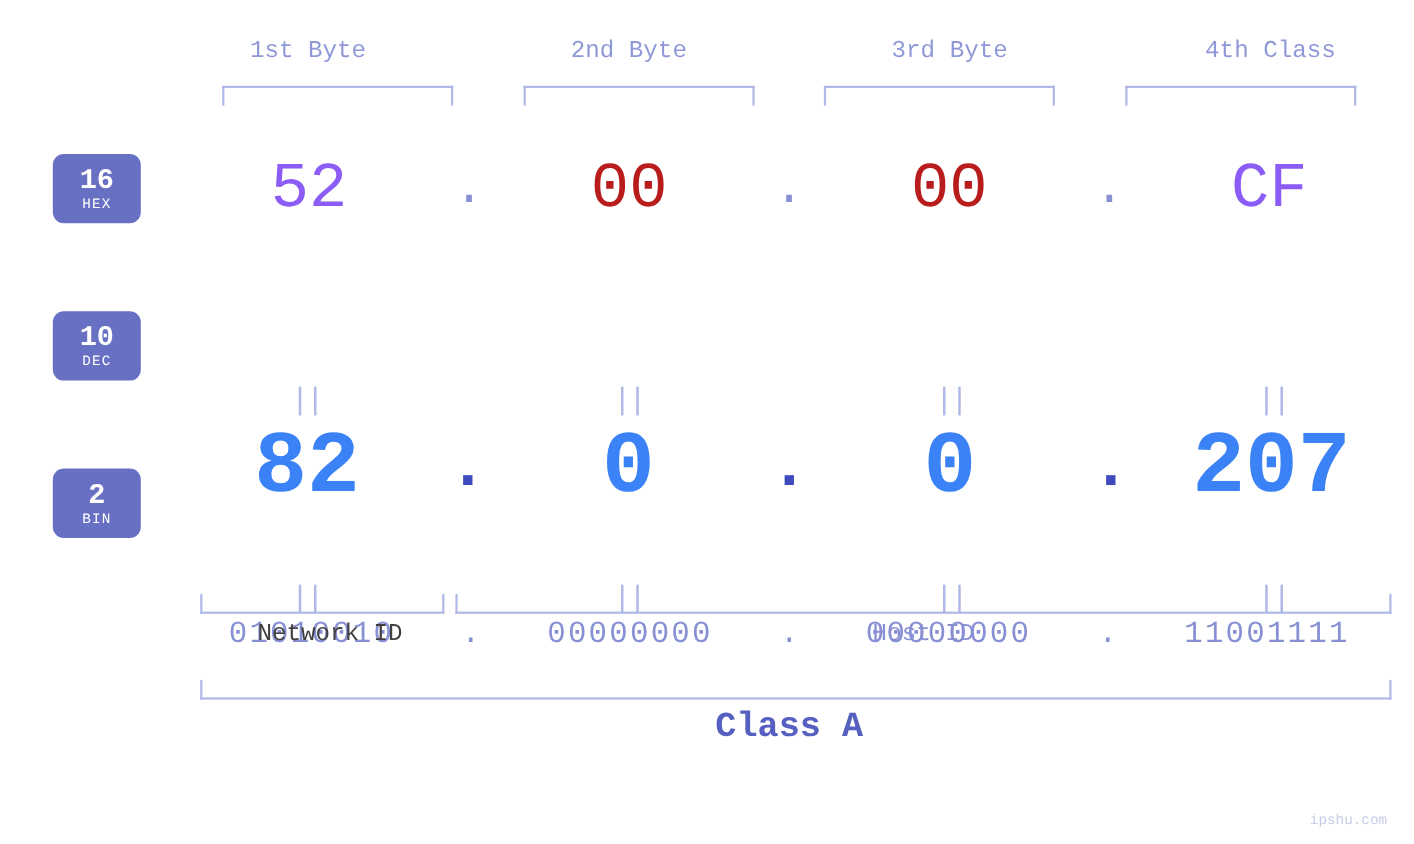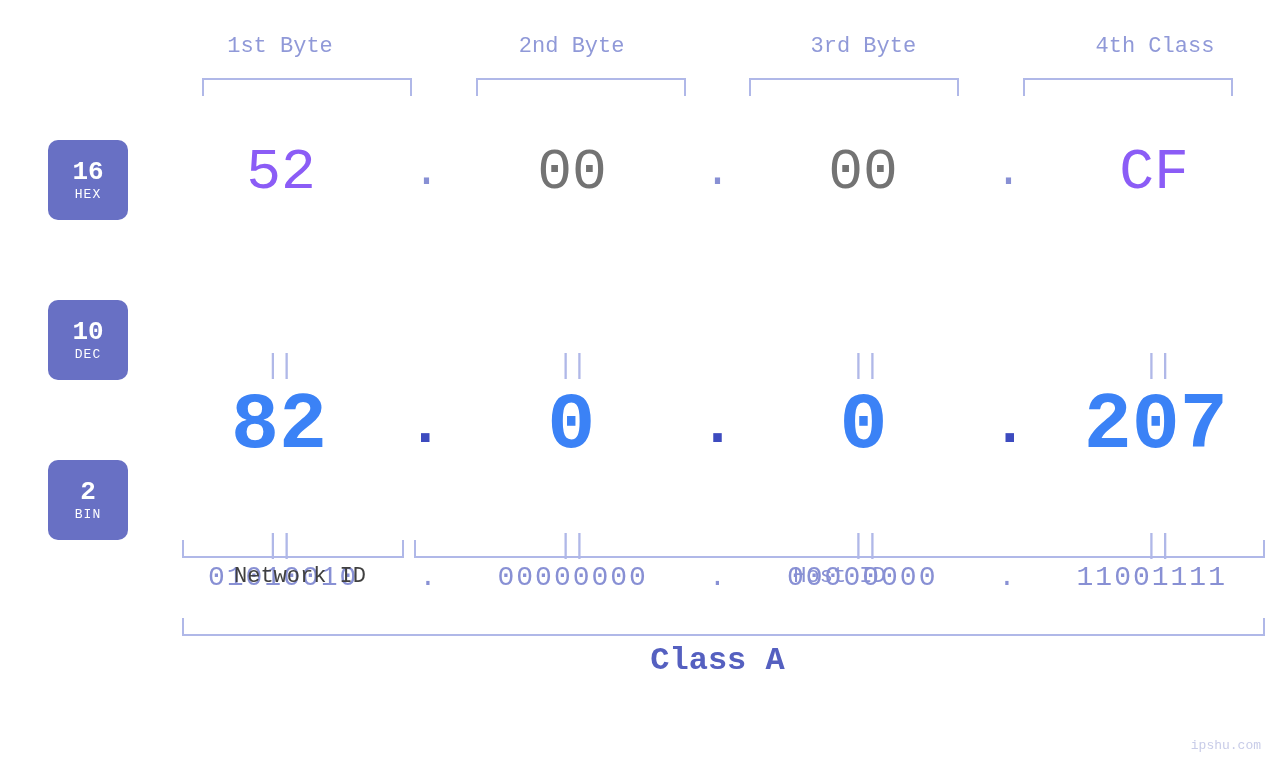--- a/index.html
+++ b/index.html
@@ -28,21 +28,21 @@
       position: absolute;
       left: 48px;
       top: 140px;
       display: flex;
       flex-direction: column;
       gap: 80px;
     }
 
     .badge {
       width: 80px;
-      height: 80px;
+      height: 63px;
       background: #6870c4;
       border-radius: 10px;
       display: flex;
       flex-direction: column;
       align-items: center;
       justify-content: center;
       color: #ffffff;
     }
 
     .badge-number {
@@ -117,21 +117,21 @@
       display: flex;
       align-items: center;
       position: absolute;
       top: 40px;
       left: 0;
       right: 20px;
       justify-content: space-around;
     }
 
     .hex-value {
-      color: #737373;
+      color: #b91c1c;
       font-size: 58px;
       font-family: 'Courier New', Courier, monospace;
       text-align: center;
       width: 180px;
     }
 
     .hex-value.highlighted {
       color: #8b5cf6;
     }
 

